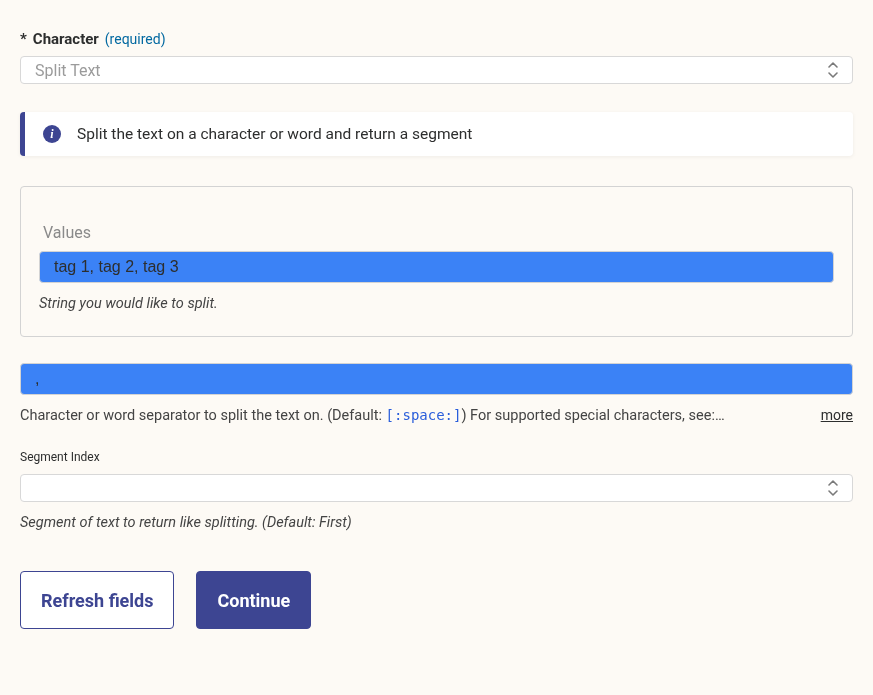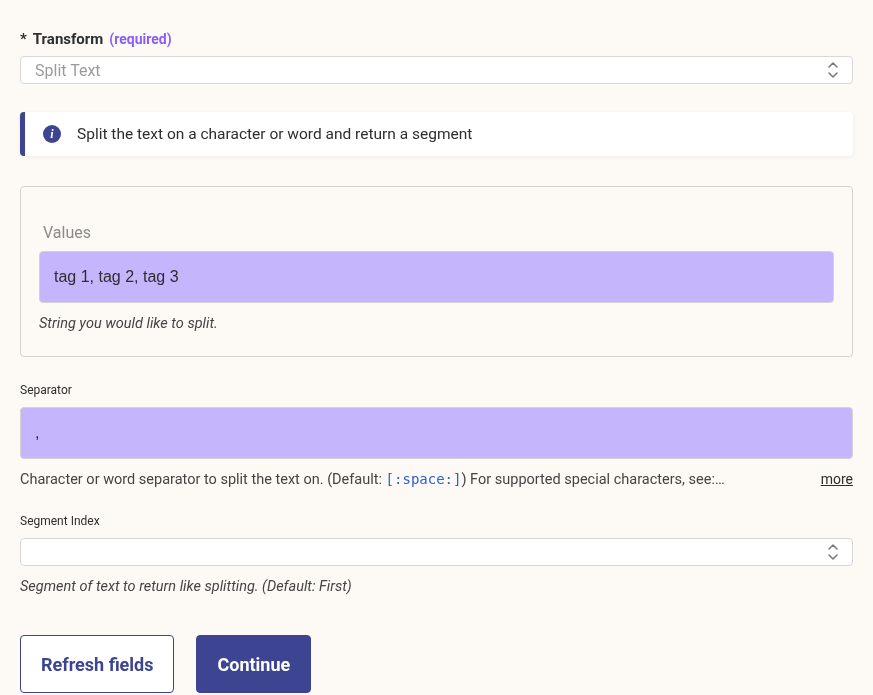--- a/index.html
+++ b/index.html
@@ -15,21 +15,21 @@
 
   .label-row {
     display: flex;
     align-items: center;
     gap: 6px;
     margin-bottom: 8px;
     font-size: 15px;
   }
   .asterisk { font-weight: 700; }
   .field-title { font-weight: 700; }
-  .required-text { color: #8b5cf6; font-size: 14px; font-weight: bold; }
+  .required-text { color: #0369a1; font-size: 14px; }
 
   .select-box {
     position: relative;
     width: 100%;
     height: 28px;
     border: 1px solid #d8d8d8;
     border-radius: 4px;
     background: #fff;
     display: flex;
     align-items: center;
@@ -90,24 +90,24 @@
     margin-top: 47px;
   }
 
   .inner-label {
     font-size: 12px;
     font-weight: 400;
     margin-bottom: 10px;
   }
   .text-input {
     width: 100%;
-    height: 52px;
+    height: 32px;
     border: 1px solid #d3d3d3;
     border-radius: 4px;
-    background: #c4b5fd;
+    background: #3b82f6;
     padding: 0 14px;
     font-size: 16px;
     color: #2d2e2e;
     outline: none;
   }
   .help-text {
     font-size: 14.5px;
     color: #444;
     margin-top: 12px;
     font-style: italic;
@@ -165,21 +165,21 @@
     background: #3d4592;
     border: 1px solid #3d4592;
     color: #fff;
   }
 </style>
 </head>
 <body>
 
 <div class="label-row">
   <span class="asterisk">*</span>
-  <span class="field-title">Transform</span>
+  <span class="field-title">Character</span>
   <span class="required-text">(required)</span>
 </div>
 
 <div class="select-box">
   <span>Split Text</span>
   <span class="select-chevrons">
     <svg viewBox="0 0 14 18" width="14" height="18" fill="none" stroke="currentColor" stroke-width="1.6" stroke-linecap="round" stroke-linejoin="round">
       <polyline points="3,6 7,2 11,6"></polyline>
       <polyline points="3,12 7,16 11,12"></polyline>
     </svg>
@@ -193,21 +193,20 @@
 
 <div class="fieldset">
   <div class="fieldset-legend">Values</div>
 
   <div class="inner-label">Input</div>
   <input class="text-input" type="text" value="tag 1, tag 2, tag 3" style="">
   <div class="help-text">String you would like to split.</div>
 </div>
 
 <div class="field-block">
-  <div class="inner-label">Separator</div>
   <input class="text-input" type="text" value="," style="">
   <div class="separator-help-row">
     <div class="separator-help-text">
       <span>Character or word separator to split the text on. (Default: </span><span class="code-token">[:space:]</span><span>) For supported special characters, see:…</span>
     </div>
     <span class="more-link">more</span>
   </div>
 </div>
 
 <div class="field-block">

